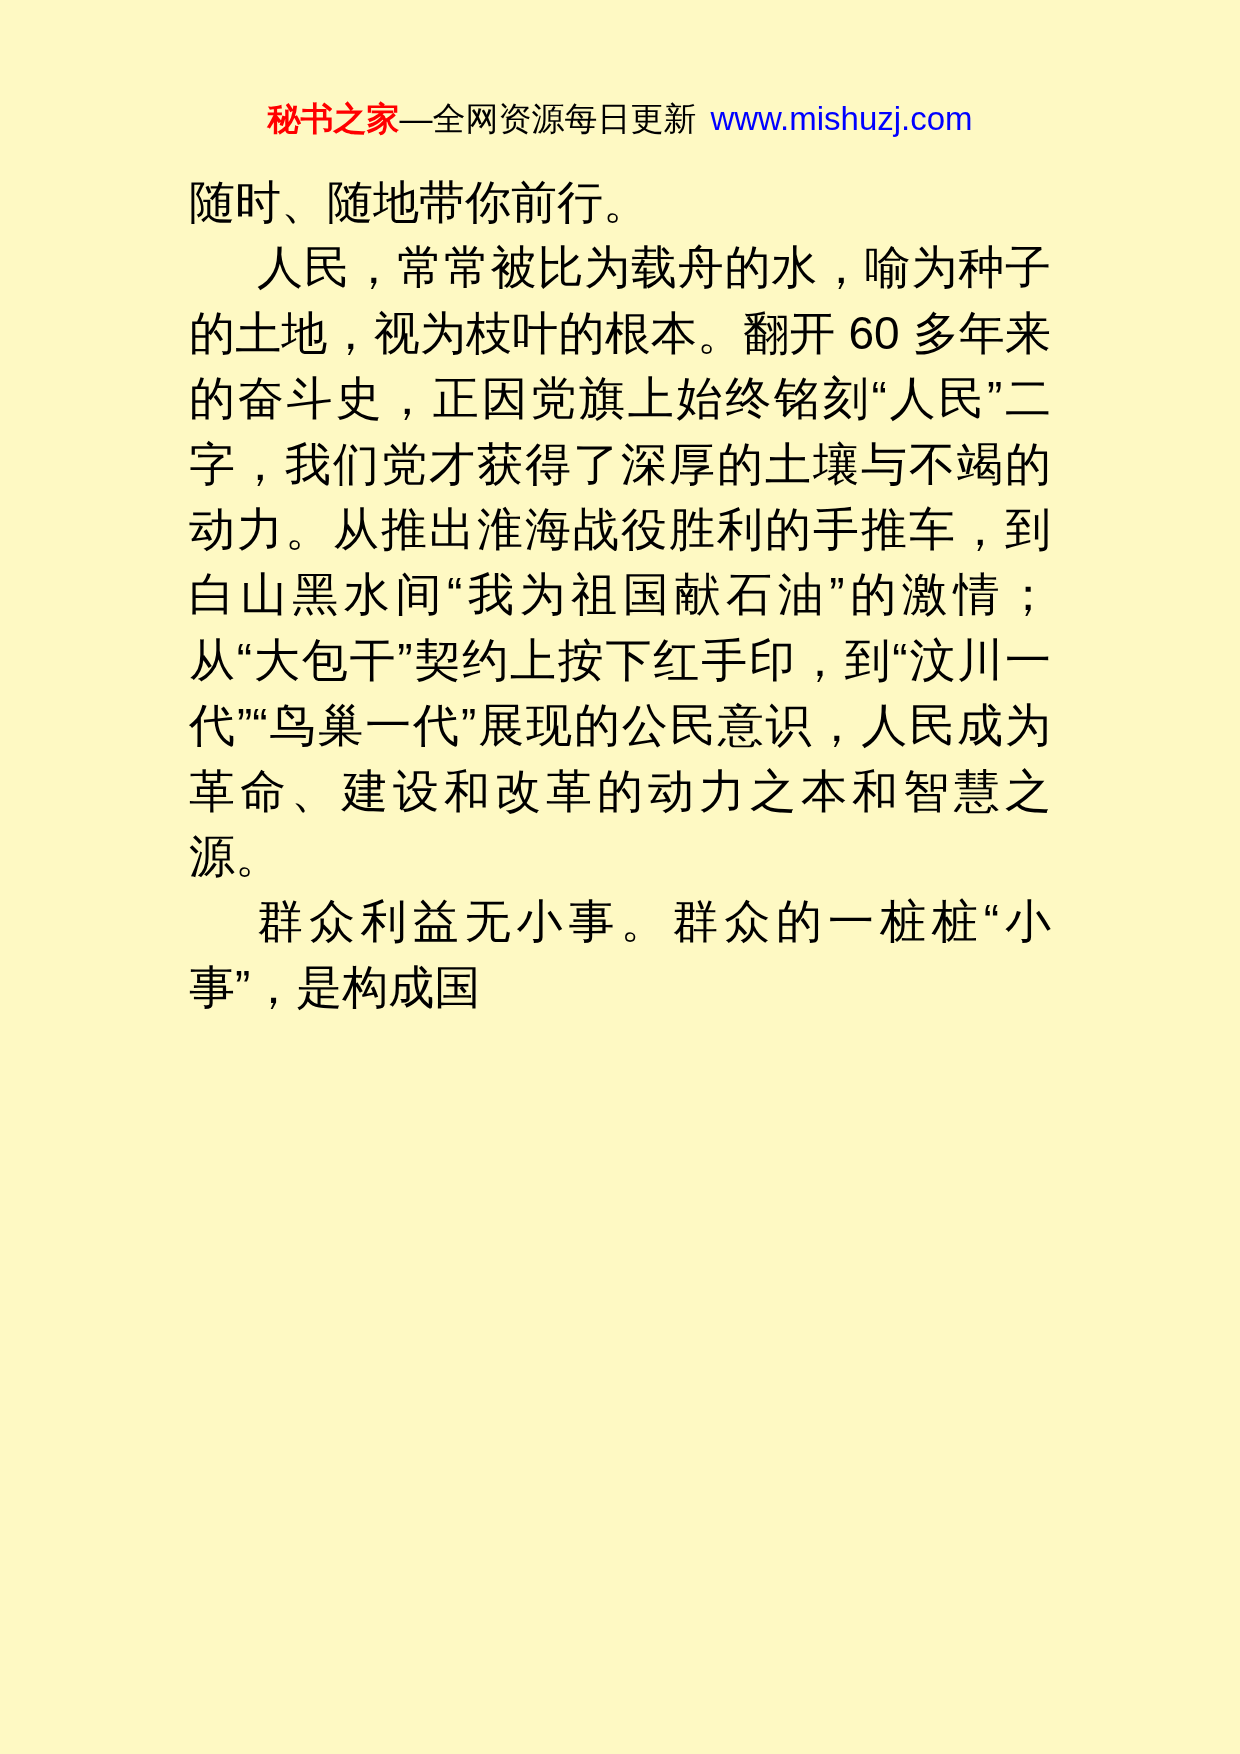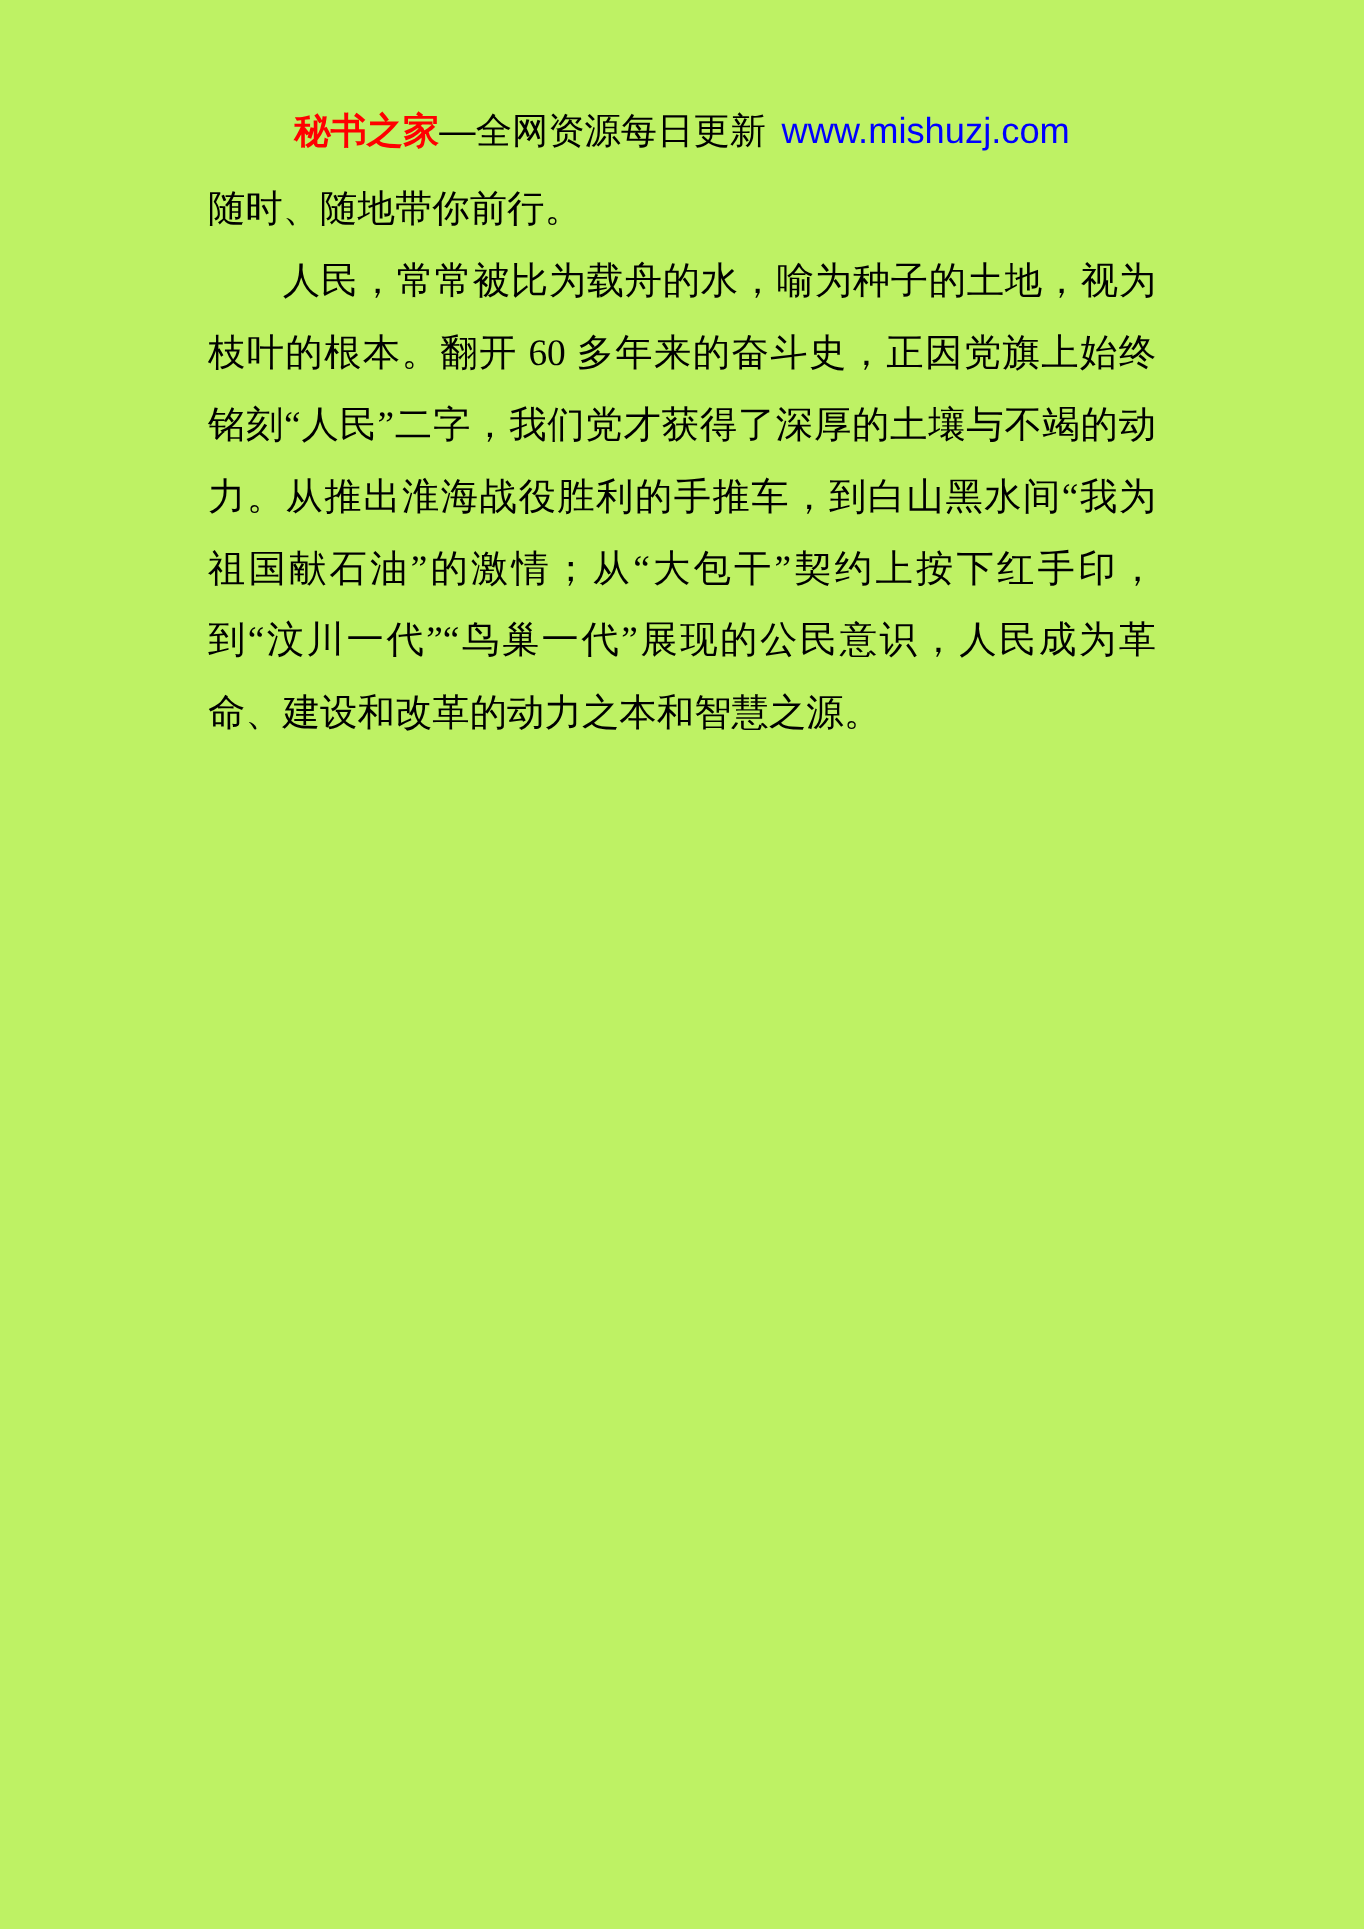--- a/index.html
+++ b/index.html
@@ -26,40 +26,40 @@
     font-weight: bold;
     color: #ff0000;
   }
   .dash, .tagline { color: #000000; }
   .url {
     color: #0000ff;
     margin-left: 14px;
   }
   .body-text {
     position: absolute;
-    top: 158px;
+    top: 170px;
     left: 189px;
     width: 862px;
-    font-size: 34px;
+    font-size: 46px;
     line-height: 65.4px;
     color: #000000;
-    font-family: Liberation Serif, serif;
   }
   .para {
     margin: 0;
     text-align: justify;
     letter-spacing: 0;
   }
   .para.indent { text-indent: 68px; }
 </style>
 </head>
 <body>
 
-<div class="page" style="background: #bef264;">
+<div class="page" style="background: #fef9c3;">
   <div class="header">
     <span class="brand" style="color: rgb(255, 0, 0);">秘书之家</span><span class="dash">—</span><span class="tagline">全网资源每日更新</span><span class="url" style="color: rgb(0, 0, 255);">www.mishuzj.com</span>
   </div>
 
   <div class="body-text" id="paras">
       <div class="para">随时、随地带你前行。</div>
       <div class="para indent">人民，常常被比为载舟的水，喻为种子的土地，视为枝叶的根本。翻开 60 多年来的奋斗史，正因党旗上始终铭刻“人民”二字，我们党才获得了深厚的土壤与不竭的动力。从推出淮海战役胜利的手推车，到白山黑水间“我为祖国献石油”的激情；从“大包干”契约上按下红手印，到“汶川一代”“鸟巢一代”展现的公民意识，人民成为革命、建设和改革的动力之本和智慧之源。</div>
+      <div class="para indent">群众利益无小事。群众的一桩桩“小事”，是构成国</div>
     </div>
 </div>
 
 </body></html>

